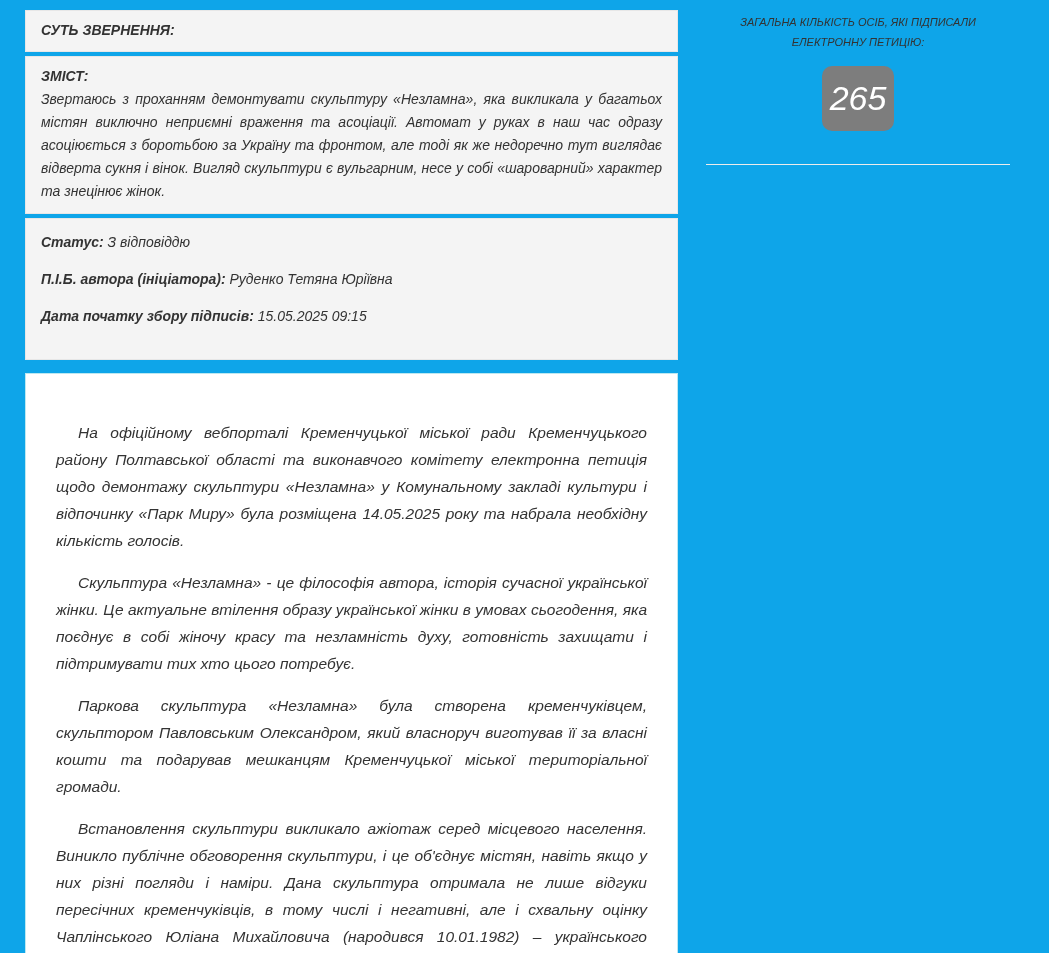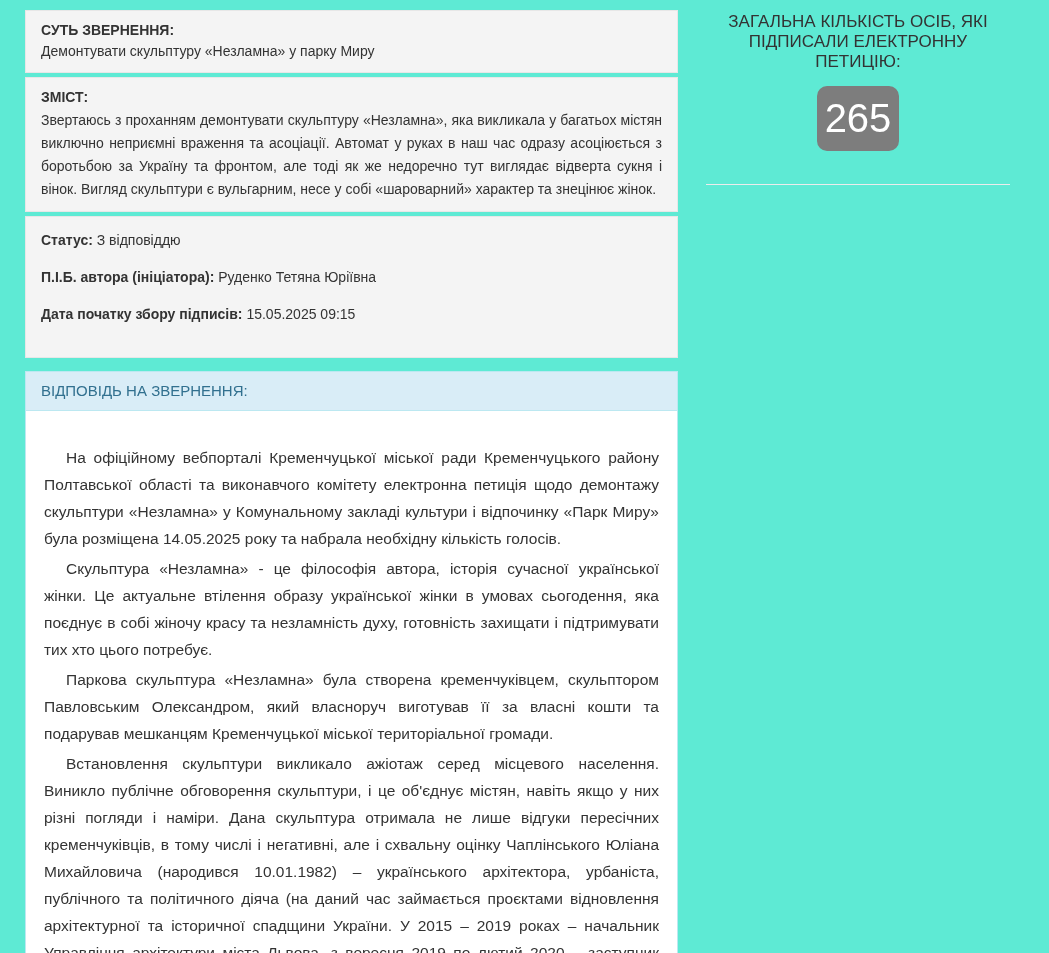--- a/index.html
+++ b/index.html
@@ -7,21 +7,22 @@
   body {
     font-family:"Liberation Sans","DejaVu Sans",sans-serif;
     color:#333333;
     font-size:14px;
   }
   .page {
     position:relative;
     width:1049px;
     height:953px;
     overflow:hidden;
-    background:#5eead4;
+    background:#0ea5e9;
+    font-style:italic;
   }
 
   
   .left-col {
     position:absolute;
     left:25px; top:10px;
     width:653px;
   }
   .info-box {
     background:#f4f4f4;
@@ -58,65 +59,64 @@
   .response-body {
     background:#ffffff;
     padding:30px 15px 20px 15px;
     font-size:15.5px;
     line-height:27px;
     text-align:justify;
     min-height:568px;
   }
   .response-body p {
     text-indent:22px;
-    margin:3px;
+    margin:15px;
   }
 
   
   .right-col {
     position:absolute;
     left:706px; top:8px;
     width:304px;
     text-align:center;
   }
   .sig-header {
-    font-size:17px;
+    font-size:11px;
     line-height:20px;
     color:#333;
     text-transform:uppercase;
     padding:4px 6px 0 6px;
   }
   .count-wrap {
     border-bottom:1px solid #ececec;
     padding-top:14px;
     height:113px;
   }
   .count-badge {
     display:inline-block;
     min-width:69px;
     height:65px;
     line-height:65px;
     padding:0 8px;
     border-radius:10px;
     background:#7d7d7d;
     color:#ffffff;
-    font-size:40px;
+    font-size:34px;
     text-align:center;
   }
 </style>
 </head>
 <body>
 
 <div class="page">
 
   <div class="left-col">
 
     <div class="info-box">
       <div class="info-label">СУТЬ ЗВЕРНЕННЯ:</div>
-      <div class="info-value">Демонтувати скульптуру «Незламна» у парку Миру</div>
     </div>
 
     <div class="info-box">
       <div class="info-label">ЗМІСТ:</div>
       <div class="info-content">Звертаюсь з проханням демонтувати скульптуру «Незламна», яка викликала у багатьох містян виключно неприємні враження та асоціації. Автомат у руках в наш час одразу асоціюється з боротьбою за Україну та фронтом, але тоді як же недоречно тут виглядає відверта сукня і вінок. Вигляд скульптури є вульгарним, несе у собі «шароварний» характер та знецінює жінок.</div>
     </div>
 
     <div class="info-box fields-box">
       <div class="field-row">
         <span class="info-label">Статус:</span>
@@ -126,21 +126,20 @@
         <span class="info-label">П.І.Б. автора (ініціатора):</span>
         <span class="info-value">Руденко Тетяна Юріївна</span>
       </div>
       <div class="field-row">
         <span class="info-label">Дата початку збору підписів:</span>
         <span class="info-value">15.05.2025 09:15</span>
       </div>
     </div>
 
     <div class="response-panel">
-      <div class="response-header">ВІДПОВІДЬ НА ЗВЕРНЕННЯ:</div>
       <div class="response-body">
         <p>На офіційному вебпорталі Кременчуцької міської ради Кременчуцького району Полтавської області та виконавчого комітету електронна петиція щодо демонтажу скульптури «Незламна» у Комунальному закладі культури і відпочинку «Парк Миру» була розміщена 14.05.2025 року та набрала необхідну кількість голосів.</p>
         <p>Скульптура «Незламна» - це філософія автора, історія сучасної української жінки. Це актуальне втілення образу української жінки в умовах сьогодення, яка поєднує в собі жіночу красу та незламність духу, готовність захищати і підтримувати тих хто цього потребує.</p>
         <p>Паркова скульптура «Незламна» була створена кременчуківцем, скульптором Павловським Олександром, який власноруч виготував її за власні кошти та подарував мешканцям Кременчуцької міської територіальної громади.</p>
         <p>Встановлення скульптури викликало ажіотаж серед місцевого населення. Виникло публічне обговорення скульптури, і це об'єднує містян, навіть якщо у них різні погляди і наміри. Дана скульптура отримала не лише відгуки пересічних кременчуківців, в тому числі і негативні, але і схвальну оцінку Чаплінського Юліана Михайловича (народився 10.01.1982) – українського архітектора, урбаніста, публічного та політичного діяча (на даний час займається проєктами відновлення архітектурної та історичної спадщини  України. У 2015 – 2019 роках – начальник Управління архітектури міста Львова, з вересня 2019 по лютий 2020 – заступник Міністра розвитку громад з питань європейської інтеграції), який запропонував забрати скульптуру «Незламна» до Львова у разі її демонтажу.</p>
 
       </div>
     </div>
 
   </div>

